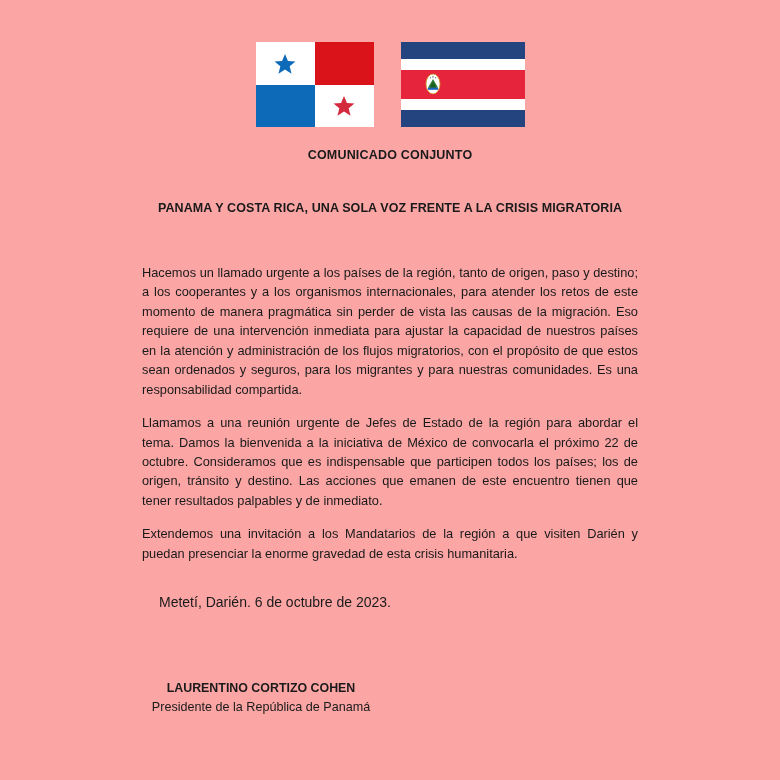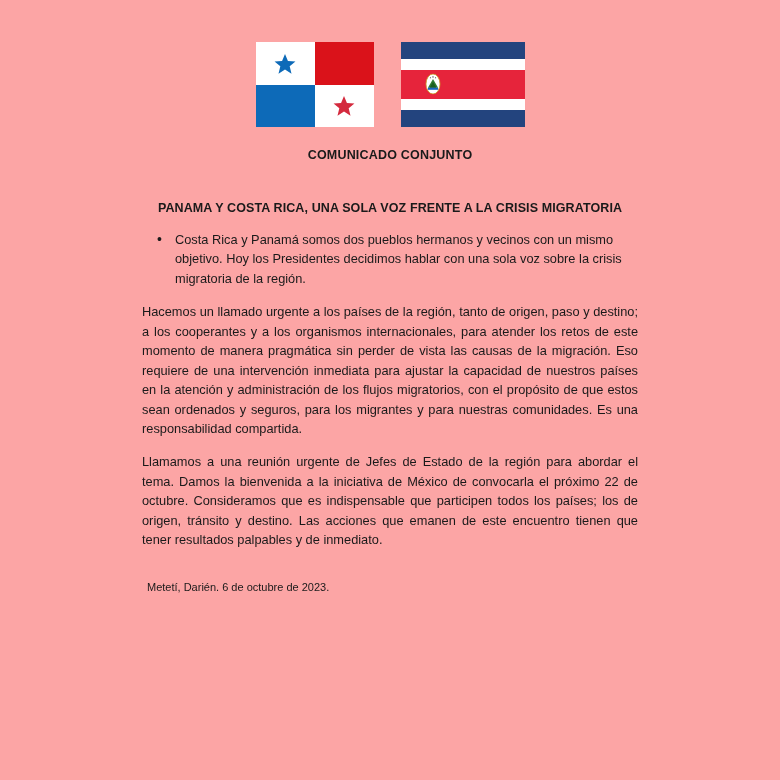--- a/index.html
+++ b/index.html
@@ -139,25 +139,25 @@
     color: #1a1a1a;
   }
 
   .para {
     margin: 14px 0 0 0;
     font-size: 12.8px;
     line-height: 1.52;
     text-align: justify;
     color: #1a1a1a;
   }
-  .para.first-para { margin-top: 14px; }
+  .para.first-para { margin-top: 33px; }
 
   .date-line {
-    margin: 29px 0 0 5px;
-    font-size: 11px;
+    margin: 29px 0 0 17px;
+    font-size: 14px;
     line-height: 1.52;
     text-align: left;
     color: #1a1a1a;
   }
 
   
   .signatures {
     position: absolute;
     top: 679px;
     left: 142px;
@@ -227,34 +227,36 @@
     </div>
 
   </div>
 
   <div class="doc-title">COMUNICADO CONJUNTO</div>
 
   <div class="doc-subtitle">PANAMA Y COSTA RICA, UNA SOLA VOZ FRENTE A LA CRISIS MIGRATORIA</div>
 
   <div class="body-area">
 
-    <ul class="bullet-list">
-      <li class="bullet-item">Costa Rica y Panamá somos dos pueblos hermanos y vecinos con un mismo objetivo. Hoy los Presidentes decidimos hablar con una sola voz sobre la crisis migratoria de la región.</li>
-    </ul>
 
     <p class="para first-para">Hacemos un llamado urgente a los países de la región, tanto de origen, paso y destino; a los cooperantes y a los organismos internacionales, para atender los retos de este momento de manera pragmática sin perder de vista las causas de la migración. Eso requiere de una intervención inmediata para ajustar la capacidad de nuestros países en la atención y administración de los flujos migratorios, con el propósito de que estos sean ordenados y seguros, para los migrantes y para nuestras comunidades. Es una responsabilidad compartida.</p>
 
     <p class="para">Llamamos a una reunión urgente de Jefes de Estado de la región para abordar el tema. Damos la bienvenida a la iniciativa de México de convocarla el próximo 22 de octubre. Consideramos que es indispensable que participen todos los países; los de origen, tránsito y destino. Las acciones que emanen de este encuentro tienen que tener resultados palpables y de inmediato.</p>
 
+    <p class="para">Extendemos una invitación a los Mandatarios de la región a que visiten Darién y puedan presenciar la enorme gravedad de esta crisis humanitaria.</p>
 
     <p class="date-line">Metetí, Darién. 6 de octubre de 2023.</p>
 
   </div>
 
   <div class="signatures">
 
-
     <div class="signature-block">
+      <div class="signer-name">LAURENTINO CORTIZO COHEN</div>
+      <div class="signer-role">Presidente de la República de Panamá</div>
+    </div>
+
+    <div class="signature-block">
     </div>
 
   </div>
 
 </div>
 
 </body></html>

